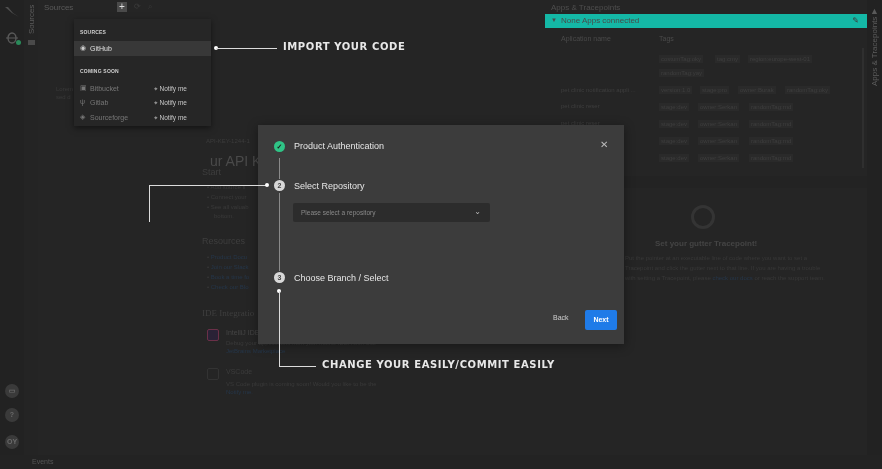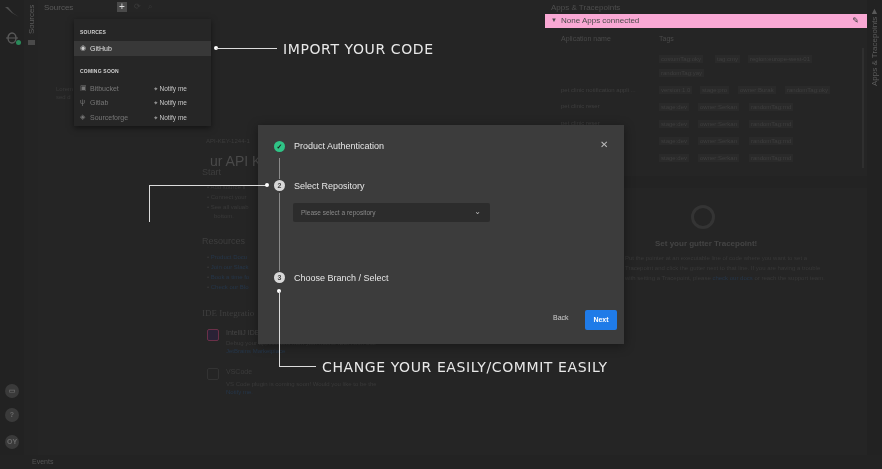--- a/index.html
+++ b/index.html
@@ -29,21 +29,21 @@
   .c-sub { position: absolute; left: 48px; top: 121px; font-size: 14px; color: #4a4a4a; margin-top: 32px; }
   .c-api { position: absolute; left: 44px; top: 138px; font-size: 6px; color: #3c3c3c; }
   .c-h { position: absolute; font-size: 9px; color: #3e3e3e; }
   .c-bullet { position: absolute; font-size: 6px; color: #3a3a3a; }
   .c-link { color: #25364a; }
   .ide-ico { position: absolute; width: 12px; height: 12px; border-radius: 2px; }
 
   
   .right { position: absolute; left: 545px; top: 0; width: 322px; height: 455px; background: #252525; }
   .r-title { position: absolute; left: 6px; top: 3px; font-size: 8px; color: #4e4e4e; }
-  .r-bar { position: absolute; left: 0; top: 14px; width: 322px; height: 14px; background: #f9a8d4; }
+  .r-bar { position: absolute; left: 0; top: 14px; width: 322px; height: 14px; background: #14b8a6; }
   .r-apps { position: absolute; left: 16px; top: 2px; font-size: 8px; color: #4a4a4a; }
   .r-caret { position: absolute; left: 6px; top: 3px; font-size: 6px; color: #4a4a4a; }
   .r-edit { position: absolute; right: 8px; top: 2px; font-size: 8px; color: #3e3e3e; }
   .r-th { position: absolute; top: 35px; font-size: 7px; color: #4a4a4a; }
   .tag { position: absolute; font-size: 6px; color: #3e3e3e; background: #2a2a2a; padding: 1px 2px; white-space: nowrap; }
   .r-app { position: absolute; left: 16px; font-size: 6px; color: #3e3e3e; white-space: nowrap; }
   .r-scroll { position: absolute; left: 317px; top: 48px; width: 2px; height: 120px; background: #2f2f2f; }
   .r-divider { position: absolute; left: 0; top: 176px; width: 322px; height: 12px; background: #232323; }
   .tp-icon { position: absolute; left: 146px; top: 205px; width: 24px; height: 24px; border: 3px solid #343434; border-radius: 50%; }
   .tp-title { position: absolute; left: 110px; top: 239px; font-size: 8px; color: #444; font-weight: bold; white-space: nowrap; }
@@ -70,21 +70,21 @@
   .step-badge.num { background: #d8d8d8; color: #444; }
   .step-title { position: absolute; left: 36px; font-size: 9px; color: #e6e6e6; }
   .close-btn { position: absolute; left: 342px; top: 14px; font-size: 10px; color: #bbb; cursor: pointer; }
   .select { position: absolute; left: 35px; top: 78px; width: 197px; height: 19px; background: #2c2c2c; border-radius: 2px; }
   .select-ph { position: absolute; left: 8px; top: 6px; font-size: 6.5px; color: #8a8a8a; }
   .select-caret { position: absolute; right: 9px; top: 4px; font-size: 8px; color: #bbb; }
   .btn-back { position: absolute; left: 295px; top: 189px; font-size: 7px; color: #cfcfcf; cursor: pointer; }
   .btn-next { position: absolute; left: 327px; top: 185px; width: 32px; height: 20px; background: #1f7be8; color: #fff; font-size: 7px; text-align: center; line-height: 20px; border-radius: 2px; font-weight: bold; cursor: pointer; }
 
   
-  .callout { position: absolute; font-size: 14px; color: #e8e8e8; letter-spacing: 0.6px; white-space: nowrap; font-family: "DejaVu Sans", sans-serif; }
+  .callout { position: absolute; font-size: 10px; color: #e8e8e8; letter-spacing: 0.6px; white-space: nowrap; font-family: "DejaVu Sans", sans-serif; font-weight: bold; }
   .cline { position: absolute; background: #dcdcdc; }
   .cdot { position: absolute; width: 4px; height: 4px; border-radius: 50%; background: #fff; }
 </style>
 </head>
 <body>
 
 <div class="root">
 
   <div class="activity">
     <div class="act-icon" style="top:5px;">

